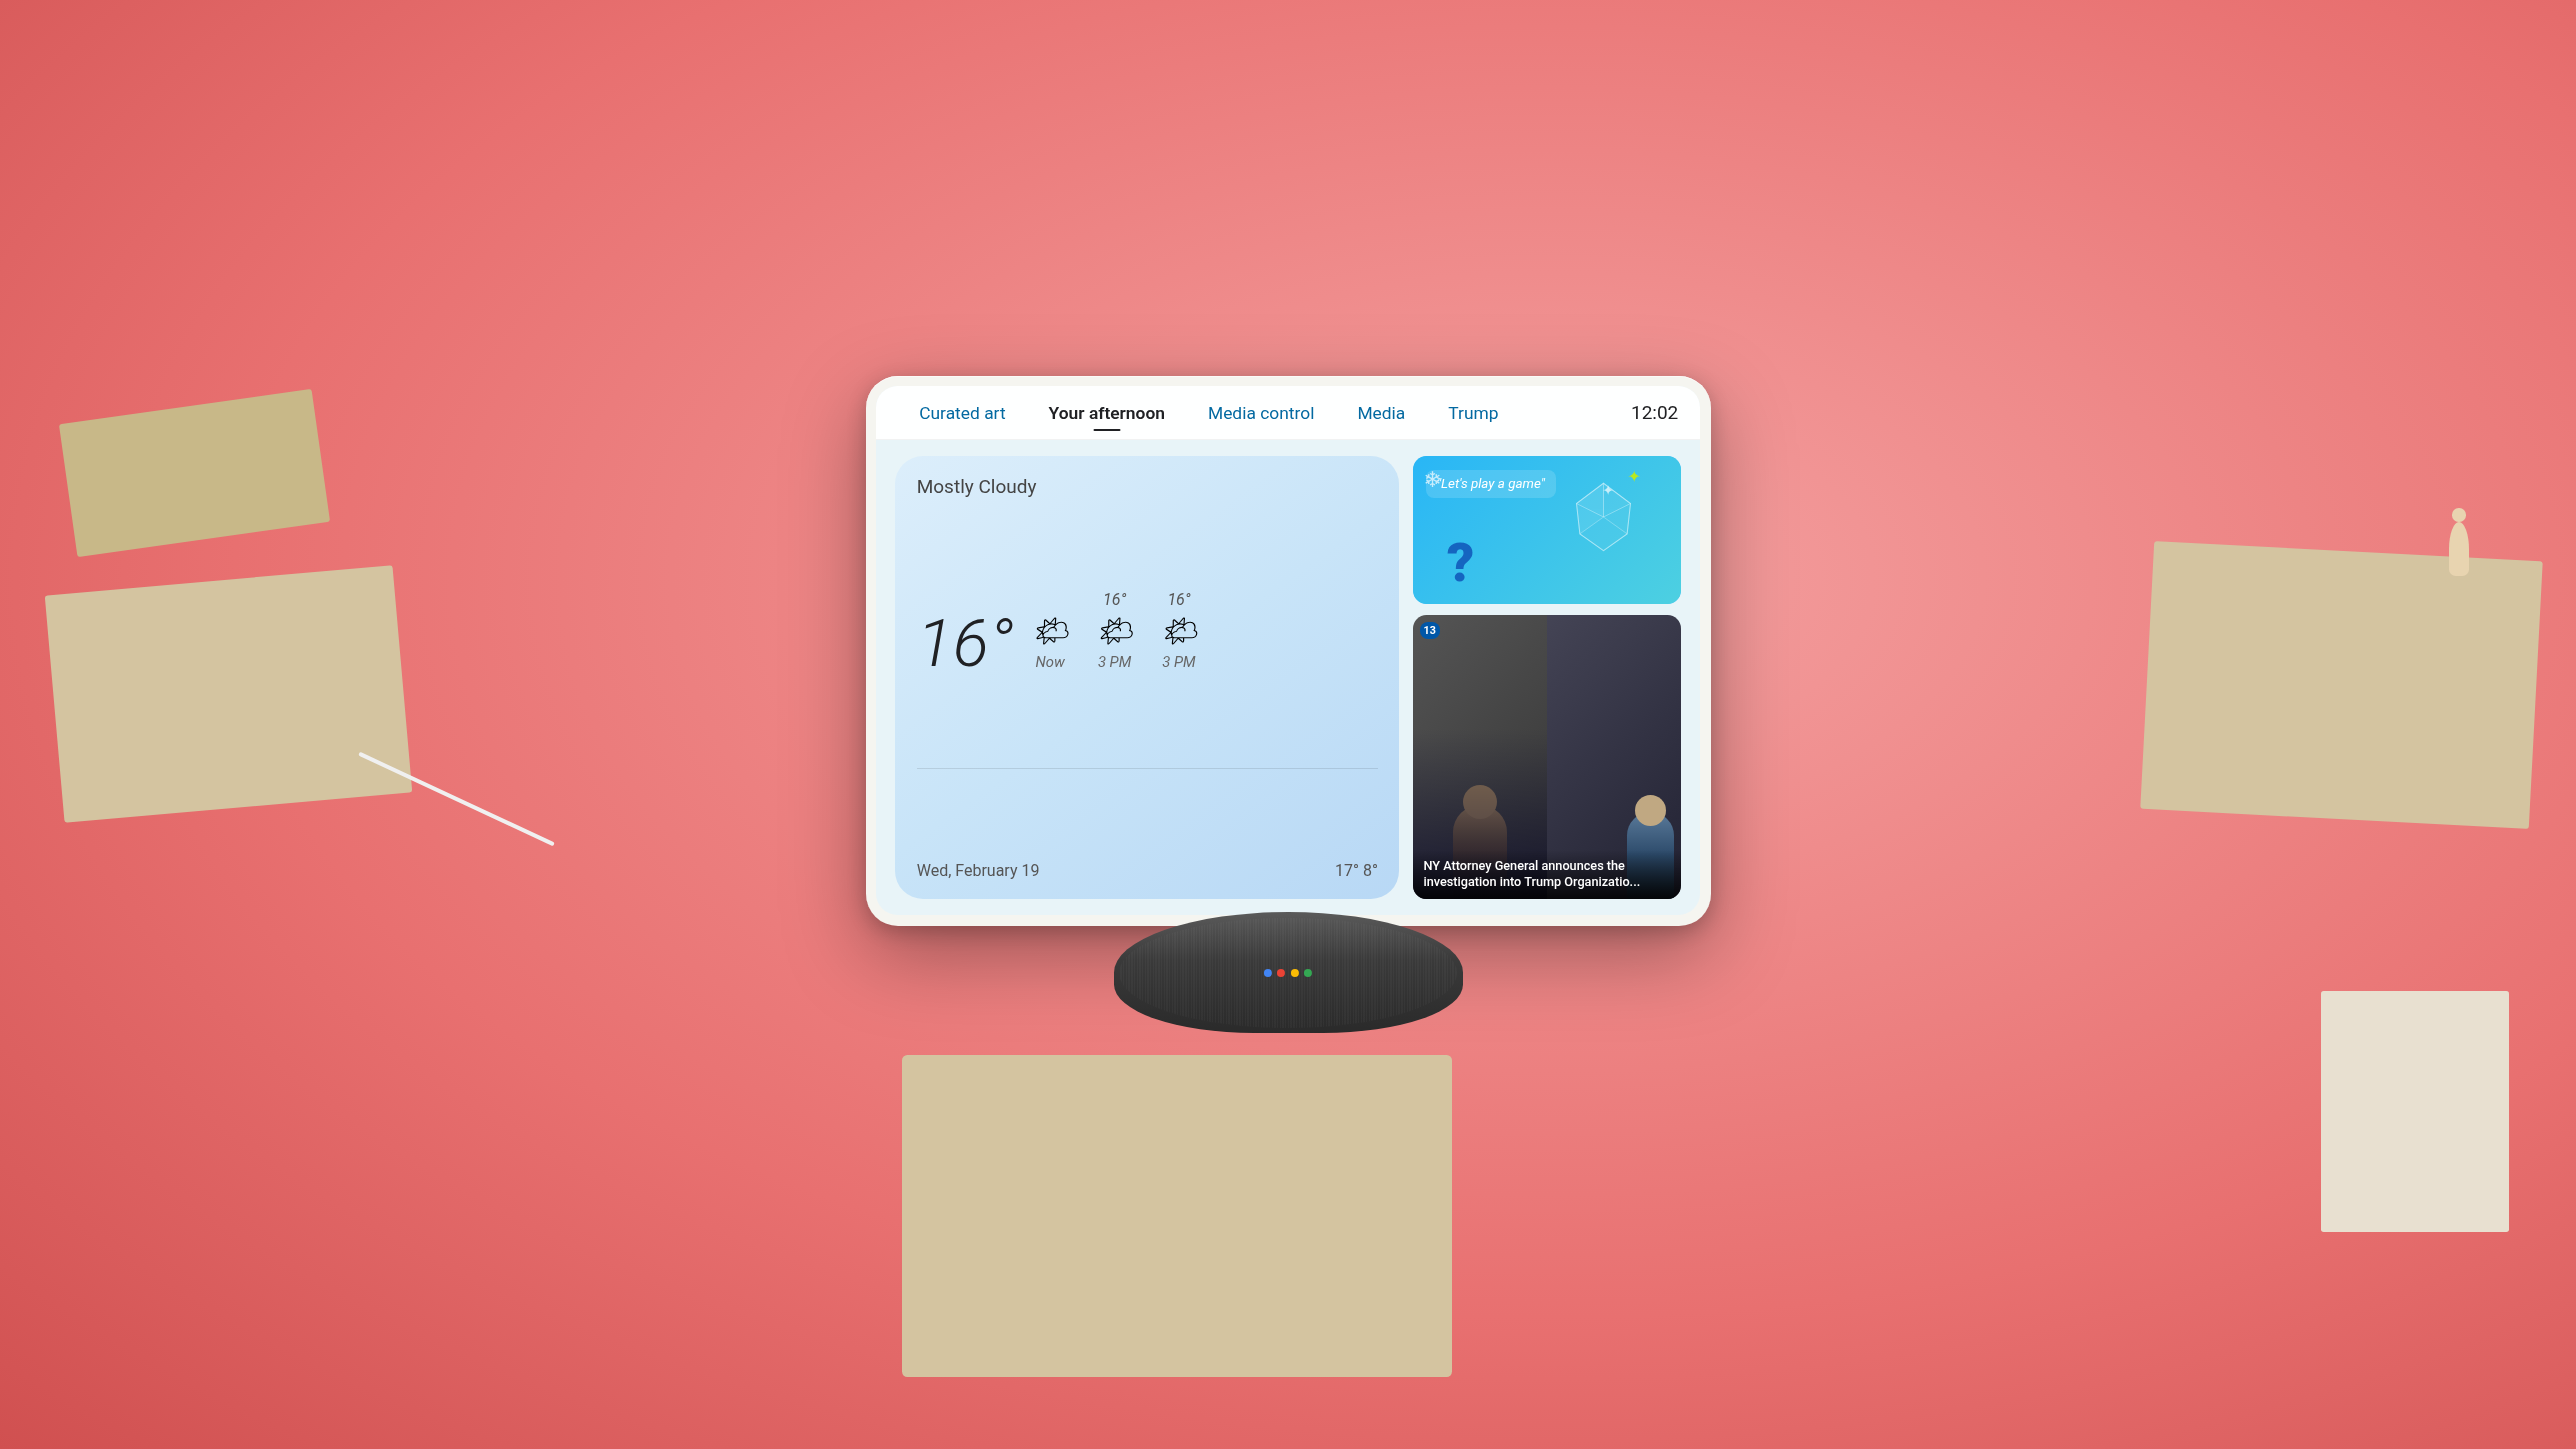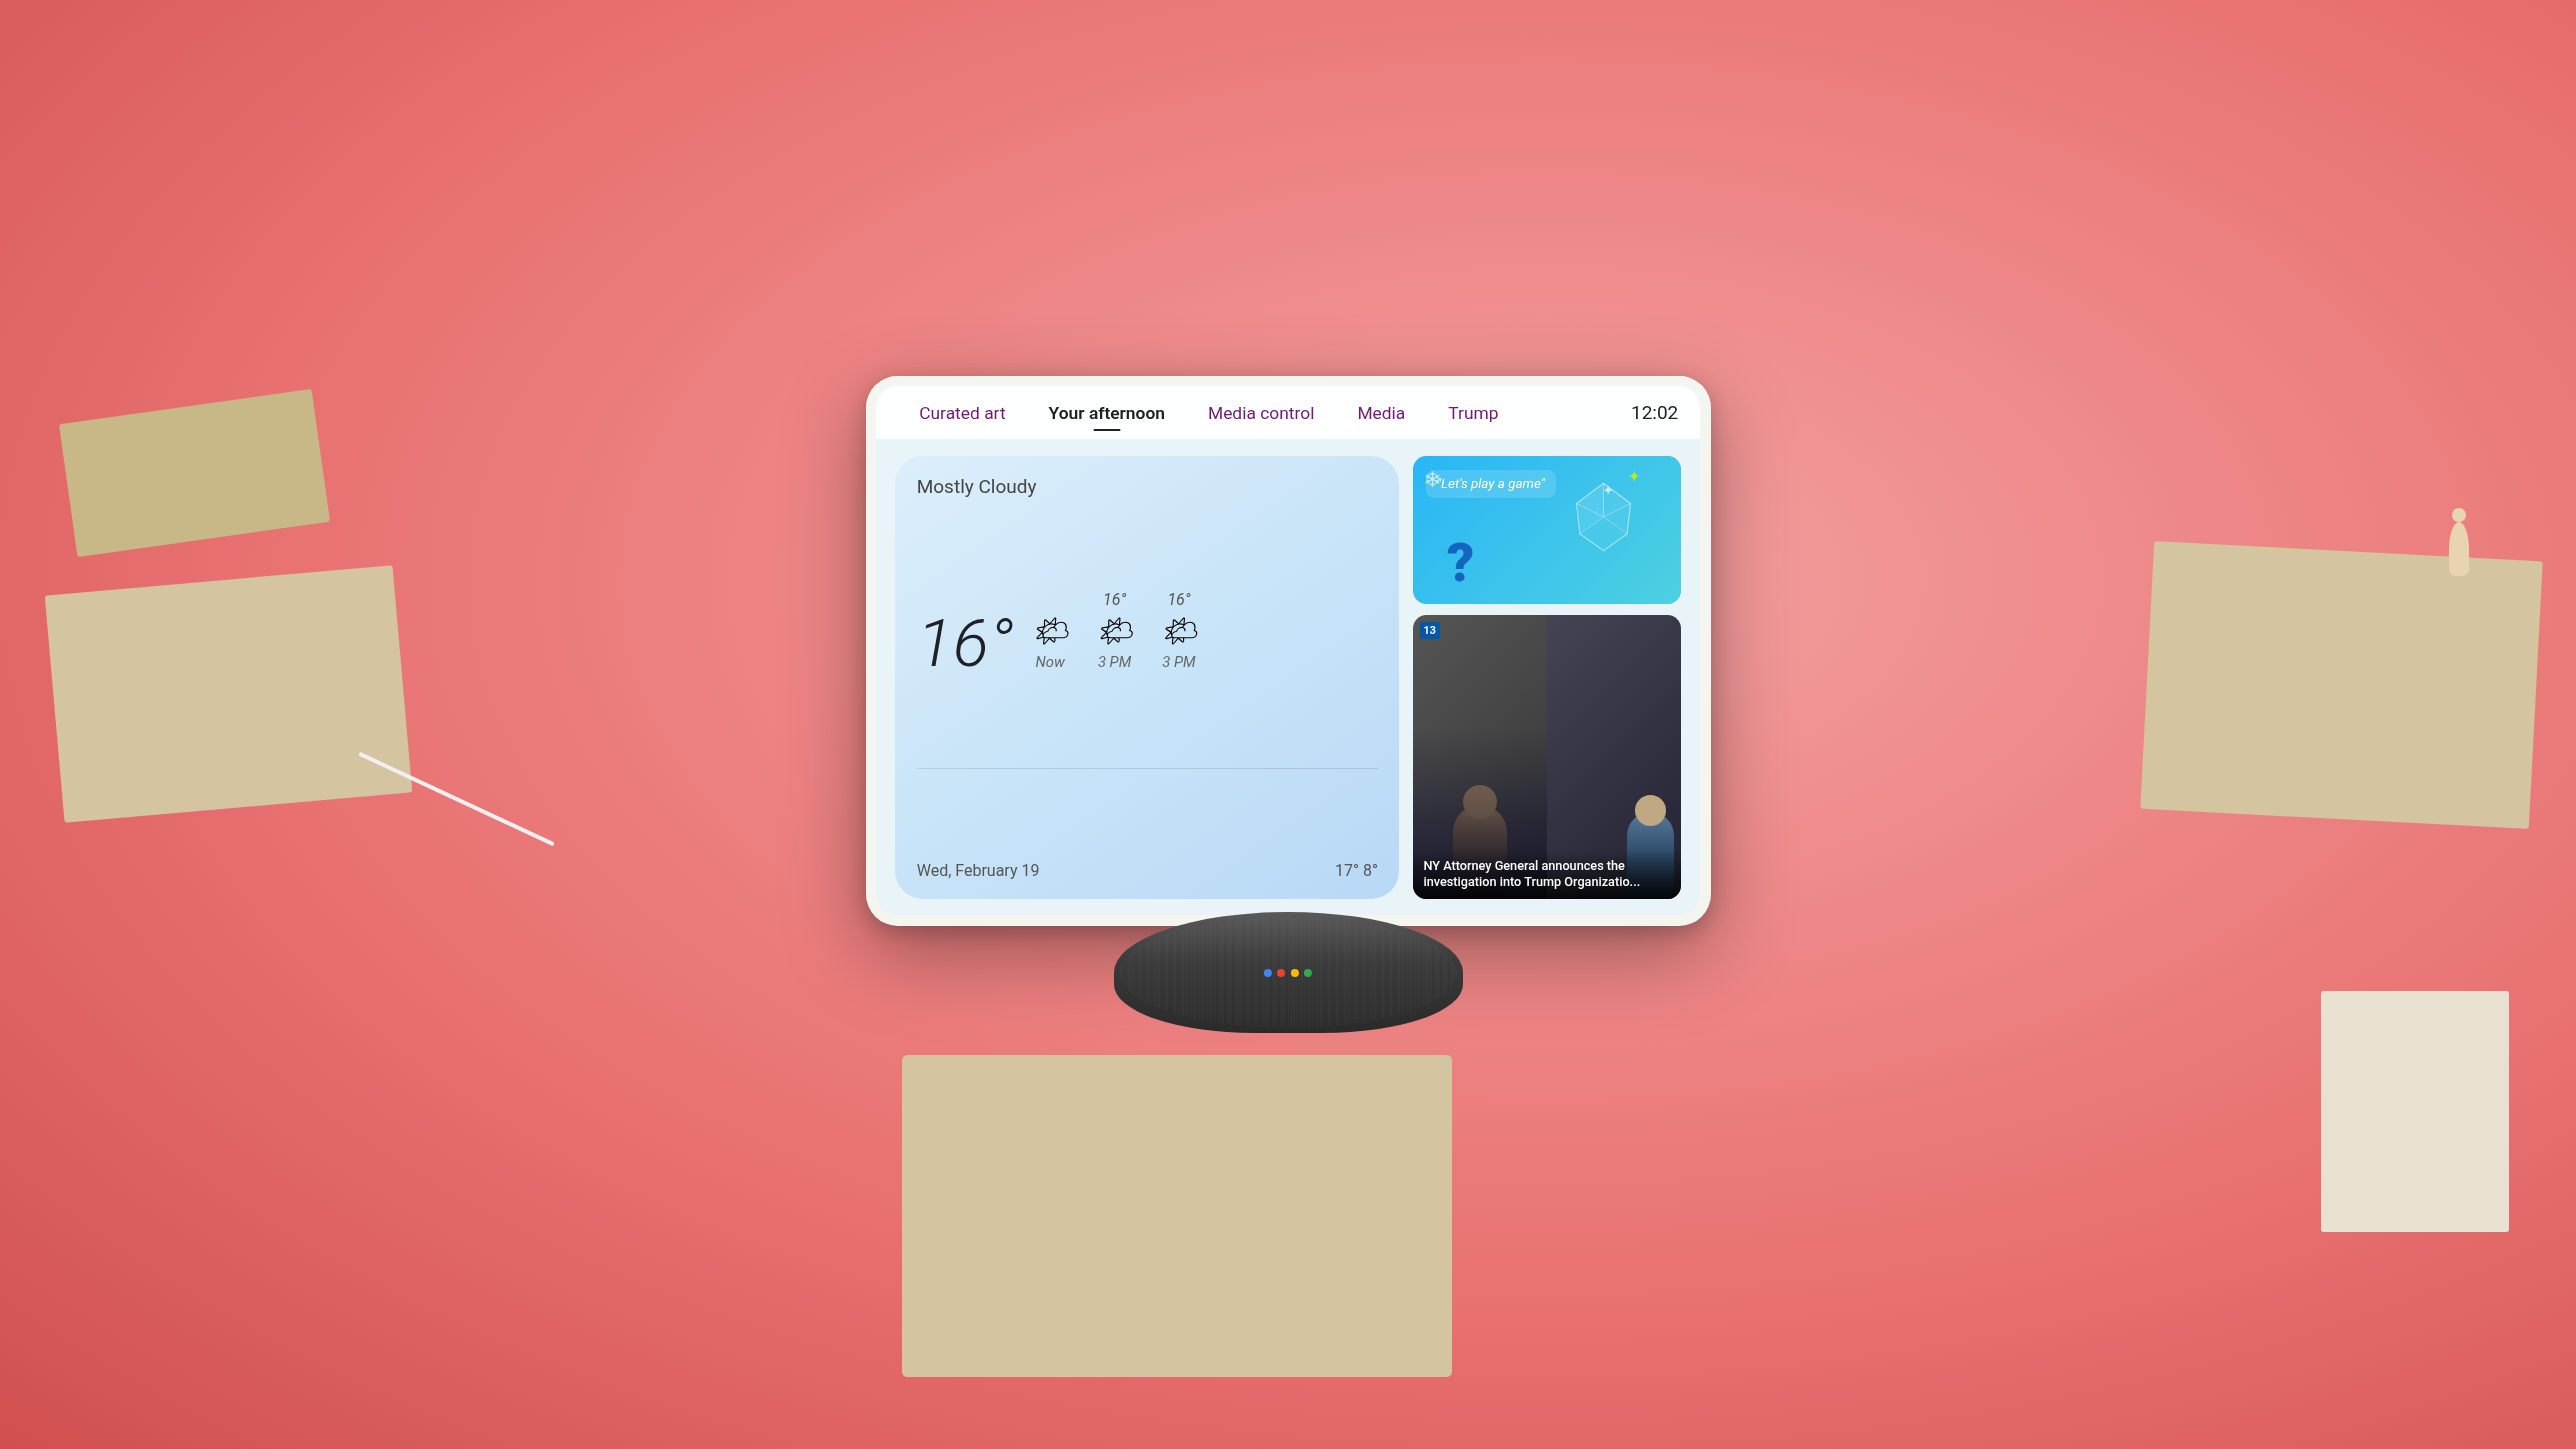--- a/index.html
+++ b/index.html
@@ -195,21 +195,21 @@
     .nav-tabs {
       display: flex;
       align-items: center;
       gap: 0;
       flex: 1;
     }
 
     .nav-tab {
       padding: 10.7px 21.5px;
       font-size: 17.4px;
-      color: #701a75;
+      color: #0369a1;
       cursor: pointer;
       position: relative;
       white-space: nowrap;
     }
 
     .nav-tab.active {
       color: #202124;
       font-weight: 600;
     }
 
@@ -465,21 +465,21 @@
     
     .news-logo {
       position: absolute;
       top: 6.7px;
       left: 6.7px;
       background: #0057a8;
       color: white;
       font-size: 10.7px;
       font-weight: bold;
       padding: 2px 4px;
-      border-radius: 2px;
+      border-radius: 8px;
     }
 
     
     .stars-bg {
       position: absolute;
       bottom: 0;
       left: 0;
       width: 100%;
       height: 60%;
       background: linear-gradient(180deg, transparent, rgba(0,0,40,0.6));

